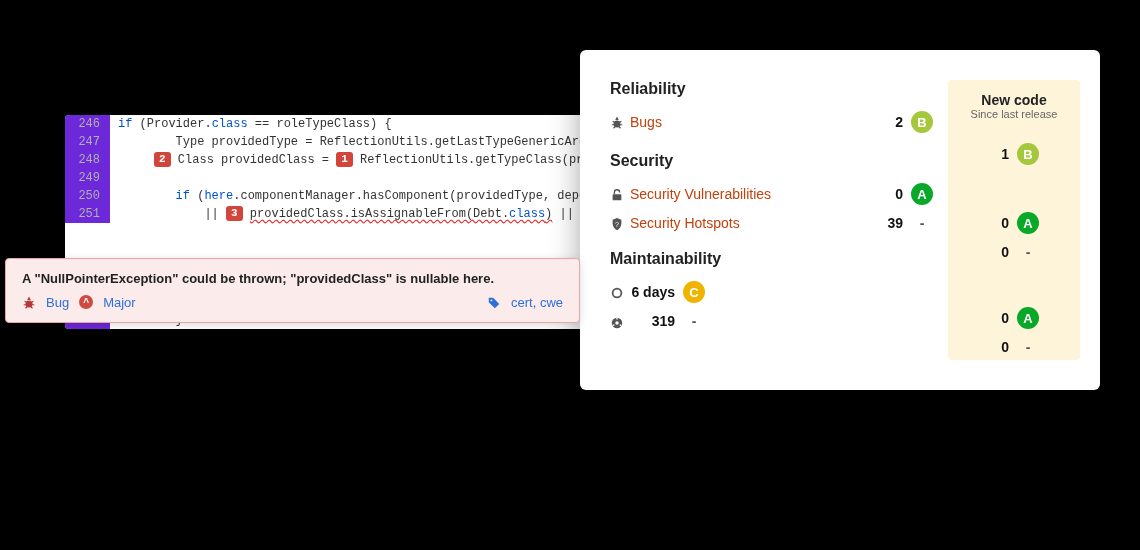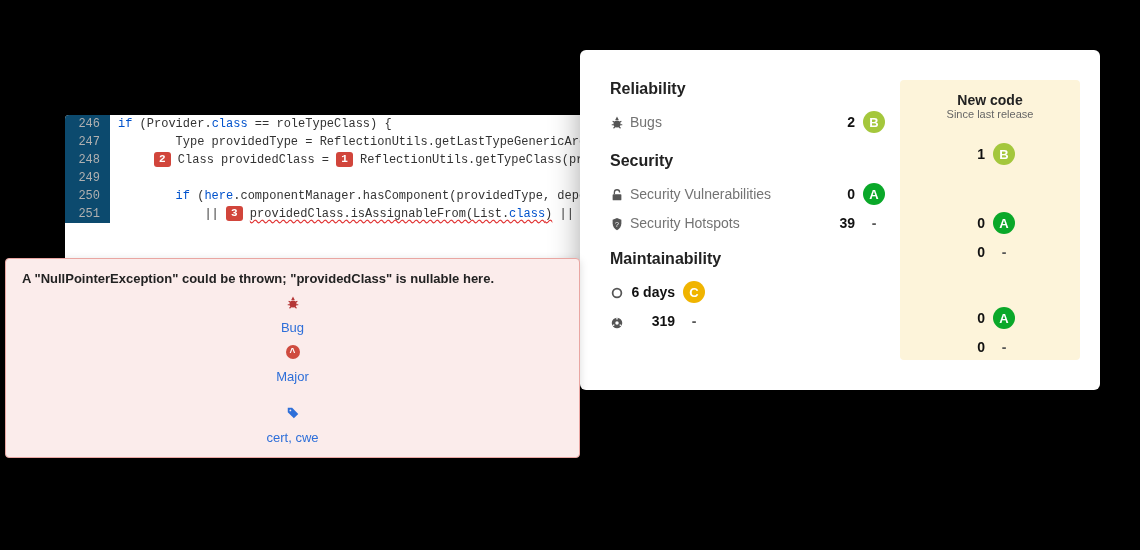--- a/index.html
+++ b/index.html
@@ -20,21 +20,21 @@
     border-radius: 4px;
     box-shadow: 0 4px 20px rgba(0,0,0,0.3);
     font-family: "SFMono-Regular", Consolas, "Liberation Mono", Menlo, monospace;
     font-size: 12px;
     line-height: 18px;
     overflow: hidden;
   }
   .code-row { display: flex; }
   .gutter {
     width: 45px;
-    background: #0c4a6e;
+    background: #6d28d9;
     color: #b0b0b0;
     text-align: right;
     padding-right: 10px;
     flex-shrink: 0;
     user-select: none;
   }
   .code {
     white-space: pre;
     padding-left: 8px;
     color: #333;
@@ -62,21 +62,21 @@
     width: 575px;
     background: #fbeceb;
     border: 1px solid #e9a6a2;
     border-radius: 4px;
     padding: 12px 16px;
     box-shadow: 0 2px 8px rgba(0,0,0,0.15);
     font-size: 13px;
     z-index: 10;
   }
   .issue-title { color: #222; font-weight: 600; margin-bottom: 8px; }
-  .issue-meta { display: flex; align-items: center; gap: 10px; flex-direction: column; }
+  .issue-meta { display: flex; align-items: center; gap: 10px; }
   .issue-link { color: #2e6fd9; }
   .spacer { flex: 1; }
   .bug-icon { color: #b53737; font-size: 14px; }
   .major-icon {
     width: 14px; height: 14px; border-radius: 50%;
     background: #cf4b3f; display: inline-flex;
     align-items: center; justify-content: center;
     color: #fff; font-size: 10px; font-weight: 700;
   }
   .tag-icon { color: #2e6fd9; font-size: 13px; }
@@ -87,41 +87,41 @@
     width: 520px;
     background: #fff;
     border-radius: 6px;
     box-shadow: 0 8px 30px rgba(0,0,0,0.35);
     padding: 30px 0 30px 30px;
     font-size: 14px;
   }
   .metrics-body { display: flex; }
   .metrics-left { flex: 1; padding-right: 15px; }
   .metrics-right {
-    width: 180px;
+    width: 132px;
     background: #fdf4da;
     border-radius: 4px;
     padding: 12px 0 0 0;
     margin-right: 20px;
     text-align: center;
   }
   .section-title {
     font-weight: 700;
     font-size: 16px;
     color: #222;
     margin: 14px 0 8px 0;
   }
   .section-title:first-child { margin-top: 0; }
   .metric-row {
     display: flex;
     align-items: center;
     padding: 5px 0;
   }
   .metric-icon { width: 20px; color: #555; font-size: 14px; }
-  .metric-label { flex: 1; color: #737373; }
+  .metric-label { flex: 1; color: #c2410c; }
   .metric-val { font-weight: 700; color: #111; margin-right: 8px; min-width: 45px; text-align: right; }
   .grade {
     width: 22px; height: 22px; border-radius: 50%;
     display: inline-flex; align-items: center; justify-content: center;
     color: #fff; font-weight: 700; font-size: 13px;
   }
   .grade-A { background: #0aa829; }
   .grade-B { background: #a4c73c; }
   .grade-C { background: #f0b400; }
   .grade-dash { color: #555; font-weight: 700; width: 22px; text-align: center; display: inline-block; }
@@ -154,21 +154,21 @@
   <div class="code-row">
     <div class="gutter">249</div>
     <div class="code"> </div>
   </div>
   <div class="code-row">
     <div class="gutter">250</div>
     <div class="code">        <span class="kw">if</span><span> (</span><span class="kw">here</span><span>.componentManager.hasComponent(providedType, dependencyDescript</span></div>
   </div>
   <div class="code-row">
     <div class="gutter">251</div>
-    <div class="code"><span>            || </span><span class="badge-num">3</span><span> </span><span class="err-underline"><span>providedClass.isAssignableFrom(List.</span><span class="kw">class</span><span>)</span></span><span> || providedClass.</span></div>
+    <div class="code"><span>            || </span><span class="badge-num">3</span><span> </span><span class="err-underline"><span>providedClass.isAssignableFrom(Debt.</span><span class="kw">class</span><span>)</span></span><span> || providedClass.</span></div>
   </div>
 
   <div style="height:70px"></div>
   <div class="code-row">
     <div class="gutter">252</div>
     <div class="code">            <span class="kw">continue</span><span>;</span></div>
   </div>
   <div class="code-row">
     <div class="gutter">253</div>
     <div class="code">        }</div>

